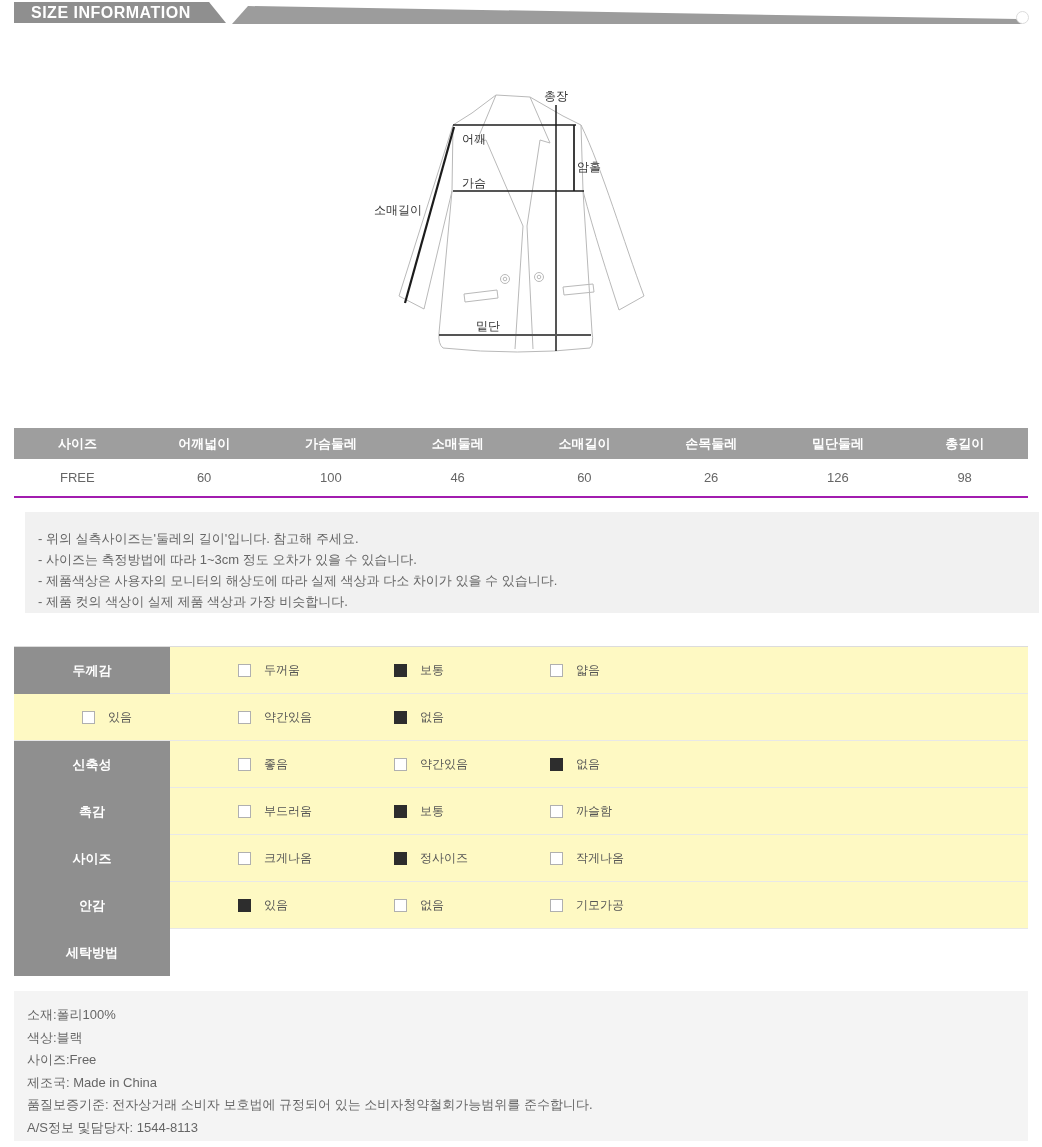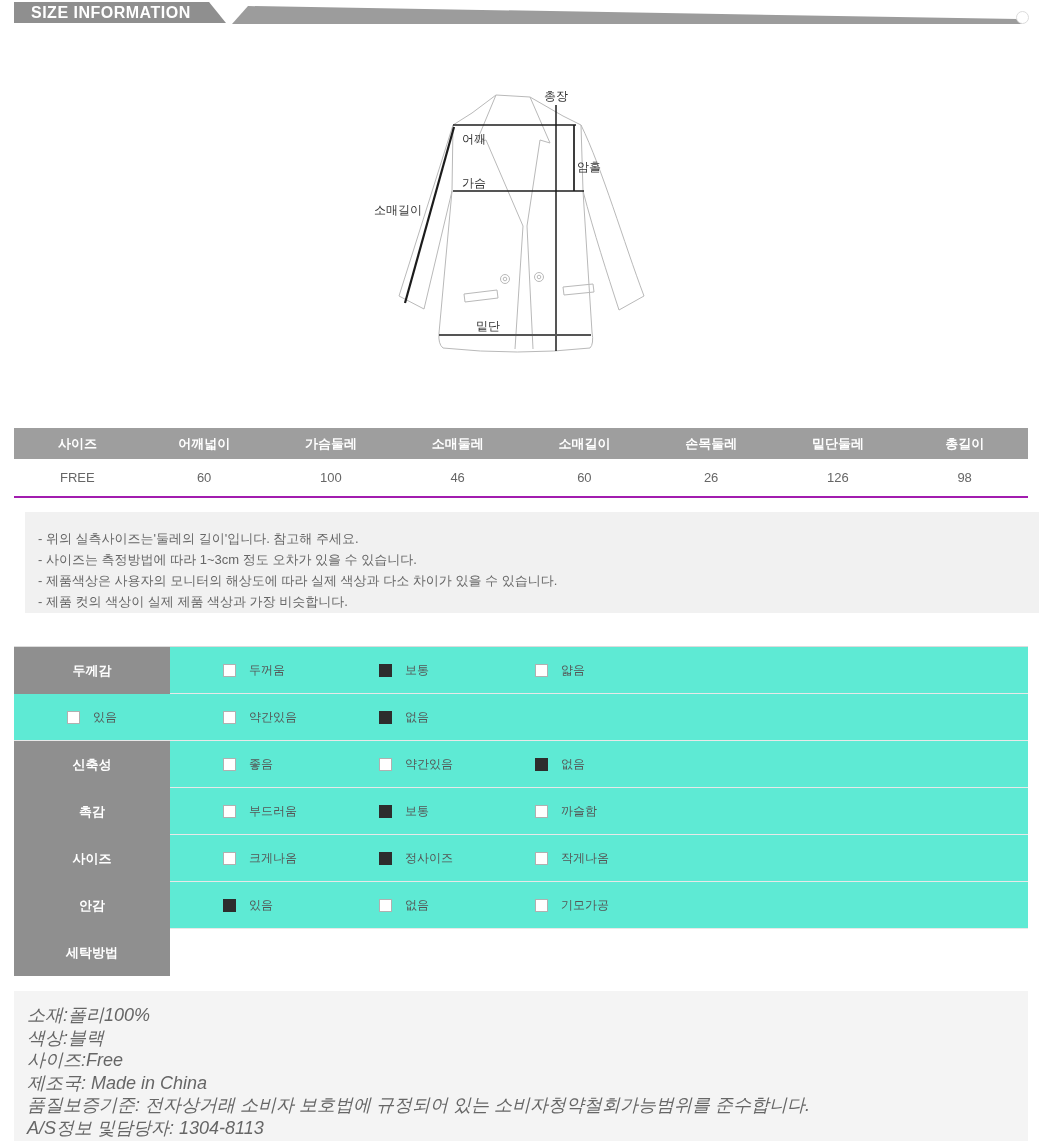--- a/index.html
+++ b/index.html
@@ -30,31 +30,31 @@
   
   .notes{position:absolute;left:25px;top:512px;width:1014px;height:101px;background:#f1f1f1;
     box-sizing:border-box;padding:16px 0 0 13px;}
   .notes div{font-size:13px;color:#666;line-height:21px;}
 
   
   .attrs{position:absolute;left:14px;top:646px;width:1014px;border-top:1px solid #dcdcdc;}
   .arow{display:flex;height:47px;}
   .alabel{width:156px;background:#8f8f8f;color:#fff;font-size:13px;font-weight:bold;
     display:flex;align-items:center;justify-content:center;text-align:right;}
-  .acontent{flex:1;display:flex;align-items:center;padding-left:53px;background:#5eead4;box-sizing:border-box;}
+  .acontent{flex:1;display:flex;align-items:center;padding-left:68px;background:#fef9c3;box-sizing:border-box;}
   .acontent.divider{border-bottom:1px solid #e8e8e8;}
   .aopt{width:156px;display:flex;align-items:center;}
   .abox{width:13px;height:13px;border:1px solid #b0b0b0;background:#fff;box-sizing:border-box;margin-right:13px;flex:none;}
   .abox.checked{background:#2d2d2d;border-color:#2d2d2d;}
   .aoptlabel{font-size:12px;color:#555;}
 
   
   .info{position:absolute;left:14px;top:991px;width:1014px;height:150px;background:#f4f4f4;
     box-sizing:border-box;padding:13px 0 0 13px;}
-  .info div{font-size:18px;color:#666;line-height:22.5px;font-style:italic;}
+  .info div{font-size:13px;color:#666;line-height:22.5px;}
 </style>
 </head>
 <body>
 
 <div id="page">
 
   <div class="hdr-block">
     <span>SIZE INFORMATION</span>
   </div>
   <div class="hdr-ribbon"></div>
@@ -240,16 +240,16 @@
         <div class="alabel">세탁방법</div>
       </div>
     </div>
 
   <div class="info" id="info-box">
       <div>소재:폴리100%</div>
       <div>색상:블랙</div>
       <div>사이즈:Free</div>
       <div>제조국: Made in China</div>
       <div>품질보증기준: 전자상거래 소비자 보호법에 규정되어 있는 소비자청약철회가능범위를 준수합니다.</div>
-      <div>A/S정보 및담당자: 1304-8113</div>
+      <div>A/S정보 및담당자: 1544-8113</div>
     </div>
 
 </div>
 
 </body></html>

